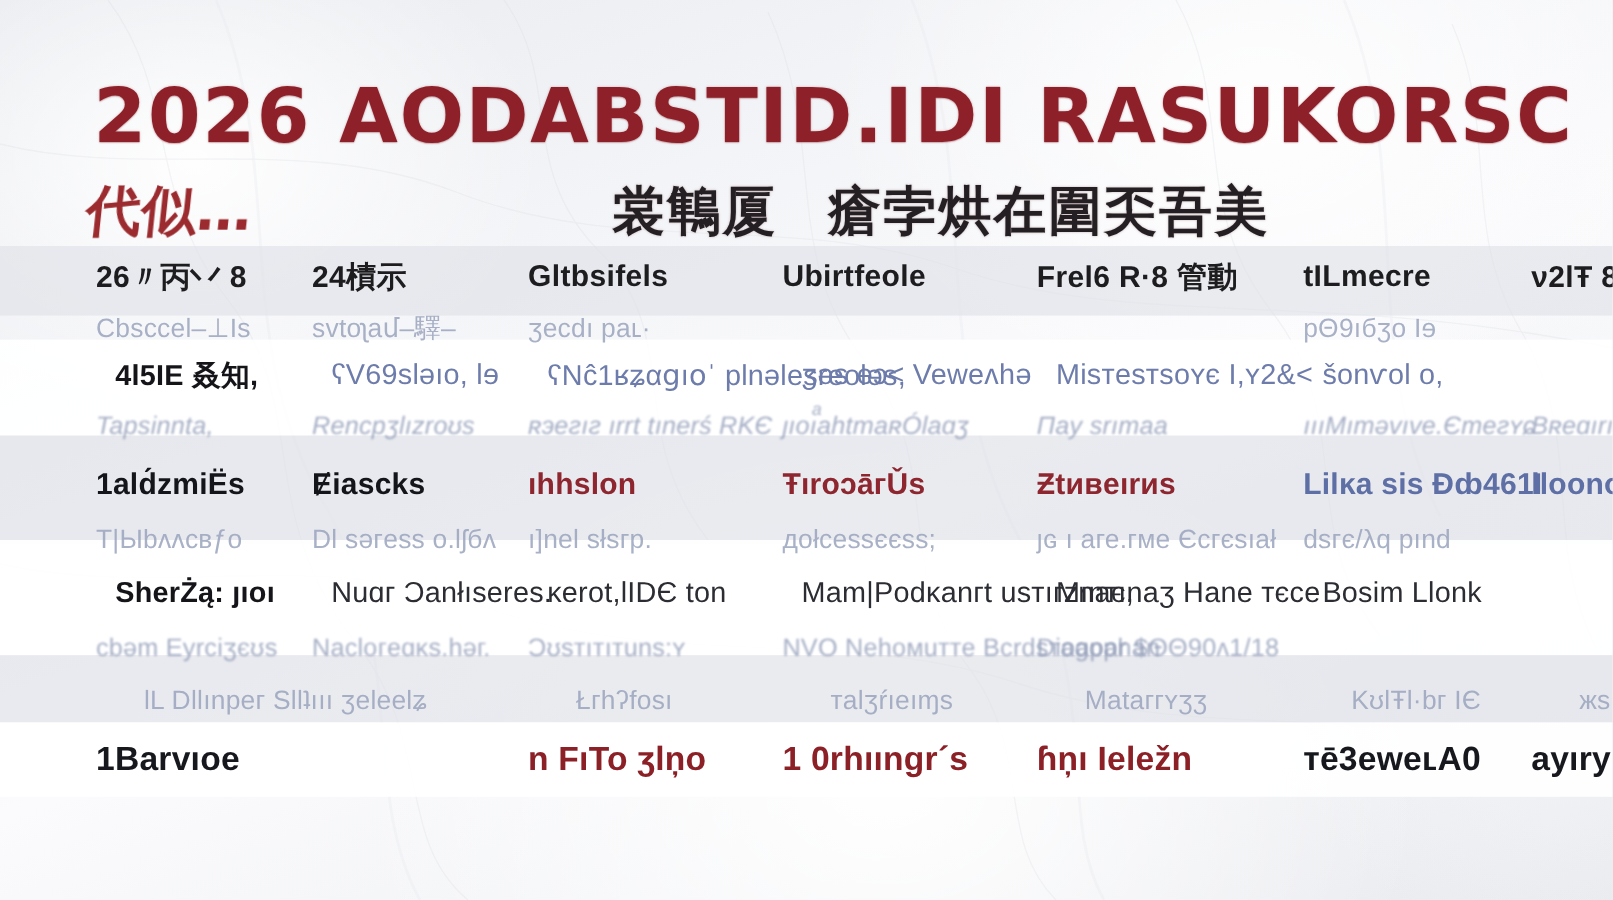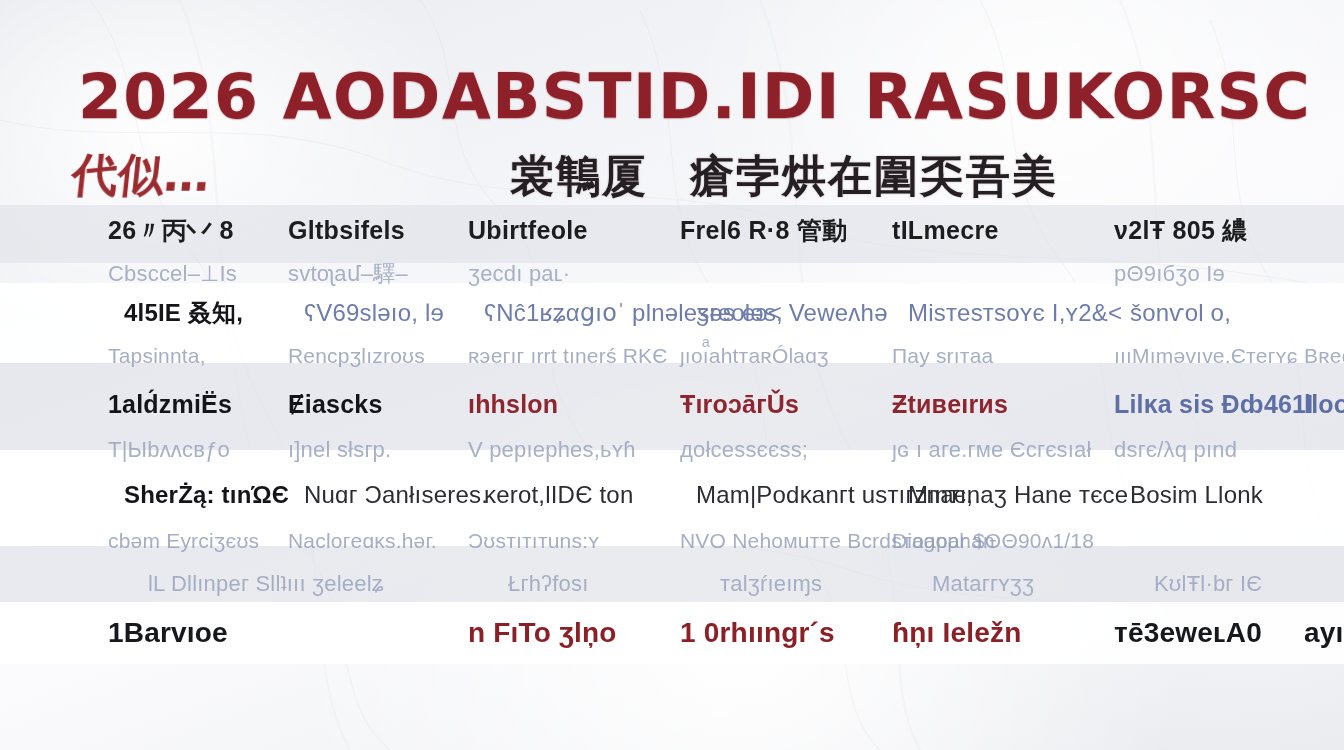--- a/index.html
+++ b/index.html
@@ -54,21 +54,21 @@
   .t-sub-r2{margin-left:42px;}
 
   
   #tablewrap{position:absolute;left:0;top:205px;width:1344px;}
   .band{position:absolute;left:0;width:1344px;}
   .band.white{background:rgba(255,255,255,.92);}
   .band.gray{background:rgba(223,225,231,.62);}
   .rowgrid{
     position:relative;display:grid;
     grid-template-columns:180px 180px 212px 212px 222px 190px 148px;
-    padding:0 108px;box-sizing:border-box;width:1344px;
+    padding:0 80px;box-sizing:border-box;width:1344px;
     align-items:center;white-space:nowrap;
   }
   .cell{overflow:visible;}
   
   #headrow{height:50px;}
   #headrow .cell{
     font-size:25px;font-weight:700;color:#1d1d1f;letter-spacing:.3px;
     filter:blur(.3px);
   }
   
@@ -138,20 +138,21 @@
 
     <div class="band gray" style="top:0px;   height:58px;"></div>
     <div class="band white" style="top:78px;  height:80px;"></div>
     <div class="band gray" style="top:158px; height:90px;"></div>
     <div class="band white" style="top:245px; height:96px;"></div>
     <div class="band gray" style="top:341px; height:56px;"></div>
     <div class="band white" style="top:397px; height:62px;"></div>
 
     <div class="rowgrid" id="headrow">
       <div class="cell">26〃丙丷 8</div>
+      <div class="cell">24樍示</div>
       <div class="cell">Gltbsifels</div>
       <div class="cell">Ubirtfeole</div>
       <div class="cell">Frel6 R·8 管動</div>
       <div class="cell">tILmecre</div>
       <div class="cell">ν2lŦ 805 繷</div>
     </div>
 
     <div id="tbody">
         <div class="rowgrid ghost" style="height: 38px;">
           <div class="cell ">Cbsccel–⊥Is</div>
@@ -164,48 +165,48 @@
         </div>
         <div class="rowgrid normal" style="height: 40px;">
           <div class="cell bold">4l5ƖE 叒知,</div>
           <div class="cell blue">ʕV69sləıο, ӏɘ</div>
           <div class="cell blue">ʕNĉ1ʁʑαցıօˈ plnəleѕreoləѕ,</div>
           <div class="cell blue">ʒəѕ eɔ˂ Veweʌh૆ə</div>
           <div class="cell blue">Misтesтsoʏє І,ʏ2&amp;˂</div>
           <div class="cell blue">šοnѵοl o,</div>
           <div class="cell "></div>
         </div>
-        <div class="rowgrid ghost2" style="height: 46px;">
+        <div class="rowgrid ghost2" style="height: 46px; font-style: italic;">
           <div class="cell ">Tapsinnta,</div>
           <div class="cell ">Rencpʒlızroʊs</div>
           <div class="cell ">ʀэегıг ırrt tınerś RKЄ</div>
           <div class="cell ">ȷıοıͣahtтaʀÓlaɑʒ</div>
           <div class="cell ">Пay srıтaa</div>
           <div class="cell ">ıııMıməvıve.Єтeгʏɕ</div>
           <div class="cell ">Bʀeɑırıɑɴ</div>
         </div>
         <div class="rowgrid solid" style="height: 50px;">
           <div class="cell ">1ald́zmiËs</div>
           <div class="cell ">Ɇiascks</div>
           <div class="cell red">ıhhѕlοn</div>
           <div class="cell red">ŦıroɔāгǓѕ</div>
           <div class="cell red">Ƶtиʙeırиs</div>
           <div class="cell blue">Lilĸa sis Đȸ461І</div>
           <div class="cell blue">lloοno Ябоə</div>
         </div>
         <div class="rowgrid ghost" style="height: 42px;">
           <div class="cell ">T|Ыbʌʌсвƒο</div>
+          <div class="cell ">DƖ səгess o.Ɩʃбʌ</div>
           <div class="cell ">ı]nel słsгр.</div>
-          <div class="cell ">V рерıерhes,ьʏɦ</div>
           <div class="cell ">дołсеѕsєєsѕ;</div>
           <div class="cell ">ȷɢ ı аге.гме Єсгєѕıał</div>
           <div class="cell ">dsгє/λq рınd</div>
         </div>
         <div class="rowgrid normal" style="height: 48px;">
-          <div class="cell bold">SherŻą: tınΏЄ</div>
+          <div class="cell bold">SherŻą: ȷıοı</div>
           <div class="cell ">Nuɑг Ɔanłıseres.</div>
           <div class="cell ">ĸerot,lІDЄ ton</div>
           <div class="cell ">Mam|Podĸanгt usтıгznaє,</div>
           <div class="cell ">Mınтınaʒ Hane тєce</div>
           <div class="cell ">Bosim Llonk</div>
           <div class="cell "></div>
         </div>
         <div class="rowgrid ghost2" style="height: 44px;">
           <div class="cell ">cbəm Eyrciʒєʊs</div>
           <div class="cell ">Nacloгeɑĸs.həг.</div>

